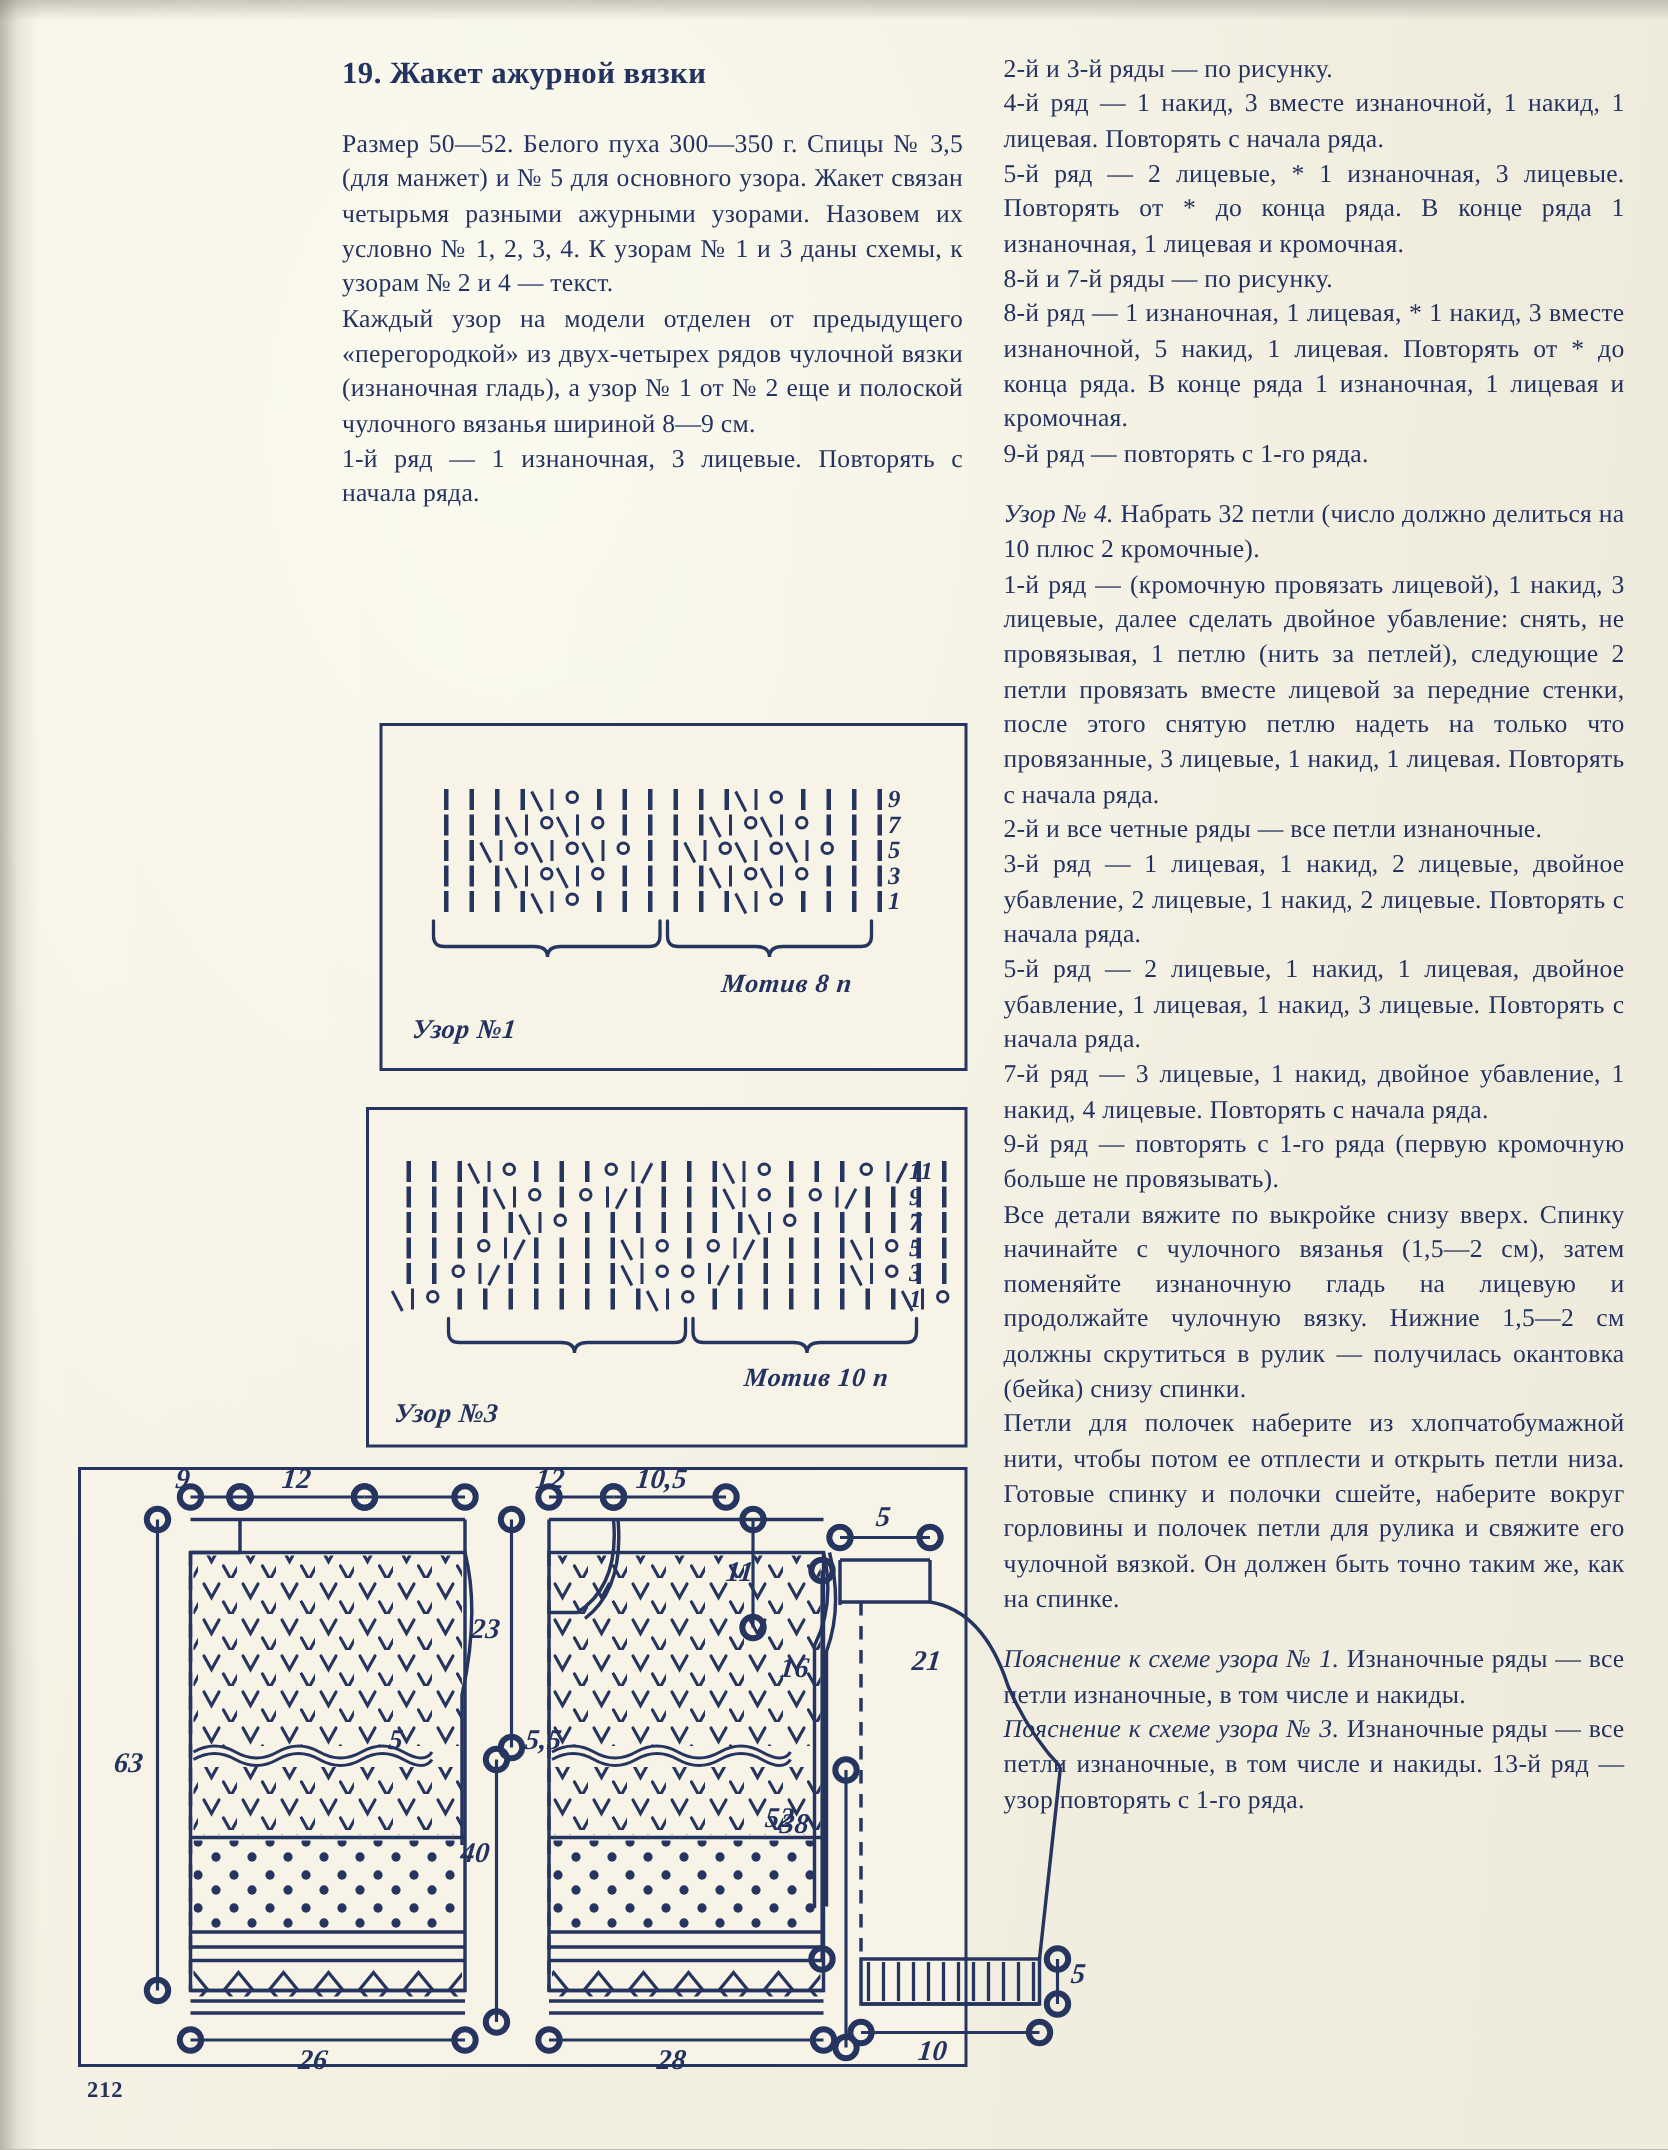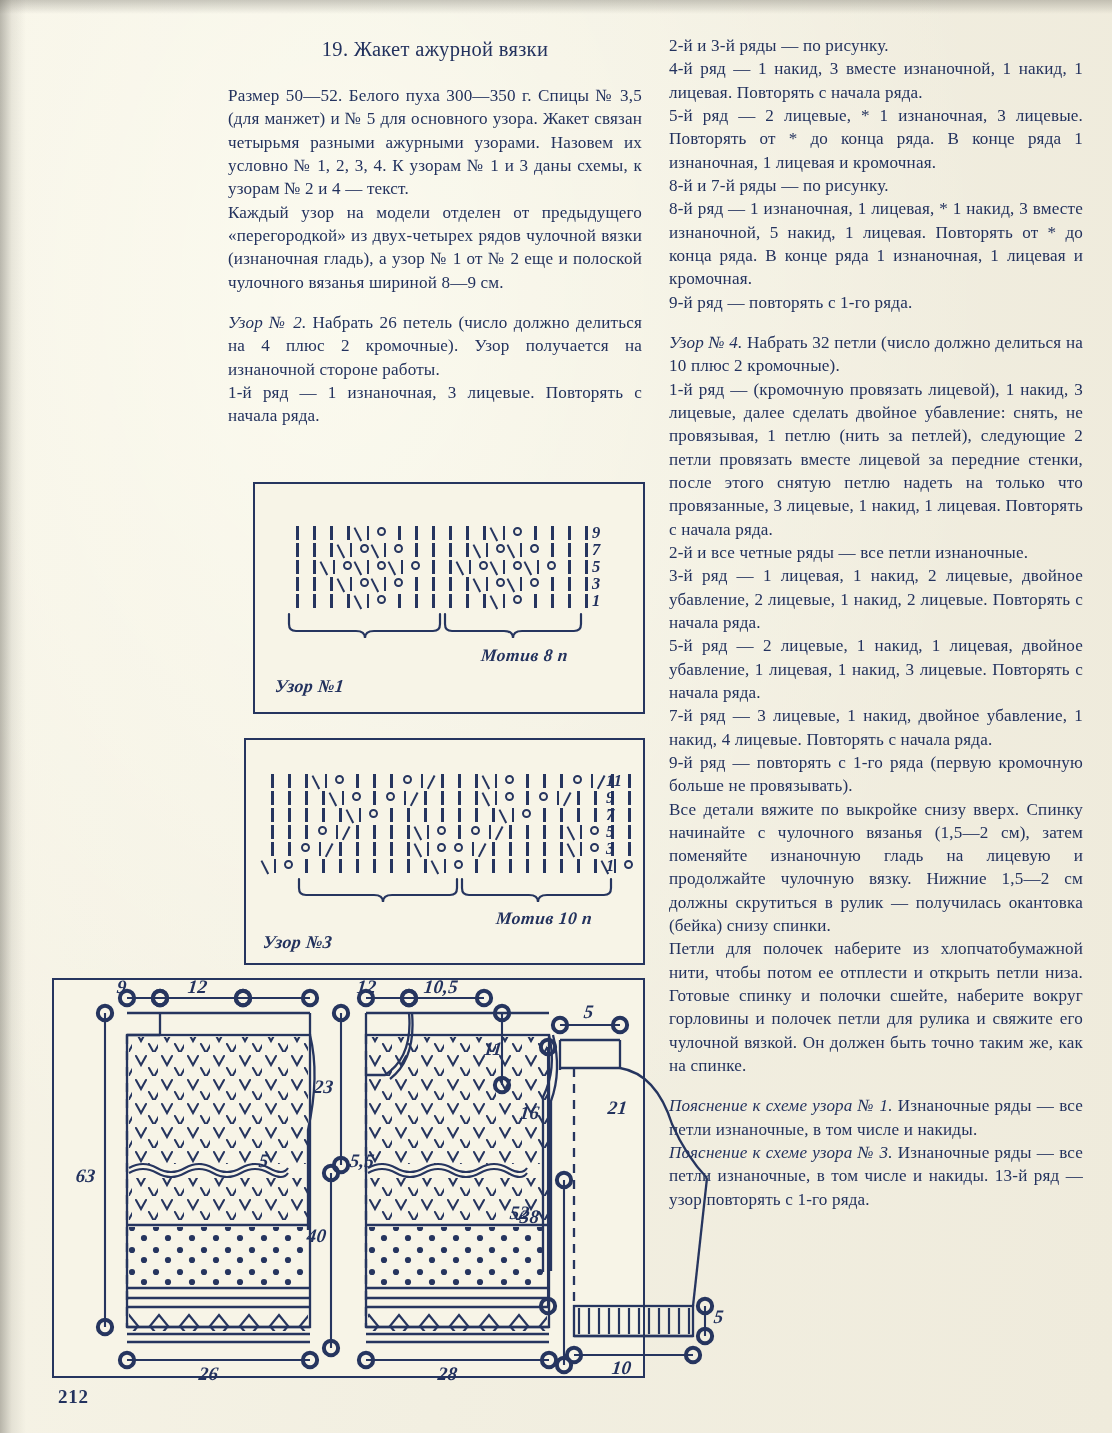--- a/index.html
+++ b/index.html
@@ -51,24 +51,24 @@
     text-align: justify;
     -webkit-hyphens: none;
     hyphens: none;
     letter-spacing: 0.01em;
   }
   .col.left  { left: 228px; top: 36px; }
   .col.right { left: 669px; top: 34px; }
 
   h1.article-title {
     font-size: 20.5px;
-    font-weight: normal;
+    font-weight: bold;
     margin: 0 0 20px 0;
     letter-spacing: 0.015em;
-    text-align: center;
+    text-align: left;
   }
   p.para {
     margin: 0;
     text-indent: 0;
   }
   p.gap-before { margin-top: 17px; }
   .ital { font-style: italic; }
 
   
   .figure {
@@ -192,38 +192,37 @@
     font-weight: bold;
     font-size: 19px;
     letter-spacing: 0.01em;
     transform: skewX(-6deg);
     white-space: nowrap;
   }
   .page-number {
     position: absolute;
     left: 58px;
     top: 1386px;
-    font-size: 19px;
+    font-size: 15px;
     font-weight: bold;
     letter-spacing: 0.04em;
   }
 </style>
 </head>
 <body>
 
 <div class="page">
   <div class="paper-tint"></div>
   <div class="left-edge-shadow"></div>
   <div class="top-edge-shadow"></div>
 
   <div class="col left">
     <h1 class="article-title">19. Жакет ажурной вязки</h1>
     <p class="para">Размер 50—52. Белого пуха 300—350 г. Спицы № 3,5 (для манжет) и № 5 для основного узора. Жакет связан четырьмя разными ажурными узорами. Назовем их условно № 1, 2, 3, 4. К узорам № 1 и 3 даны схемы, к узорам № 2 и 4 — текст.</p>
     <p class="para">Каждый узор на модели отделен от предыдущего «перегородкой» из двух-четырех рядов чулочной вязки (изнаночная гладь), а узор № 1 от № 2 еще и полоской чулочного вязанья шириной 8—9 см.</p>
-    <p class="para gap-before"><span class="ital">Узор № 2.</span><span> Набрать 26 петель (число должно делиться на 4 плюс 2 кромочные). Узор получается на изнаночной стороне работы.</span></p>
     <p class="para">1-й ряд — 1 изнаночная, 3 лицевые. Повторять с начала ряда.</p>
   </div>
 
   <div class="col right">
     <p class="para">2-й и 3-й ряды — по рисунку.</p>
     <p class="para">4-й ряд — 1 накид, 3 вместе изнаночной, 1 накид, 1 лицевая. Повторять с начала ряда.</p>
     <p class="para">5-й ряд — 2 лицевые, * 1 изнаночная, 3 лицевые. Повторять от * до конца ряда. В конце ряда 1 изнаночная, 1 лицевая и кромочная.</p>
     <p class="para">8-й и 7-й ряды — по рисунку.</p>
     <p class="para">8-й ряд — 1 изнаночная, 1 лицевая, * 1 накид, 3 вместе изнаночной, 5 накид, 1 лицевая. Повторять от * до конца ряда. В конце ряда 1 изнаночная, 1 лицевая и кромочная.</p>
     <p class="para">9-й ряд — повторять с 1-го ряда.</p>

